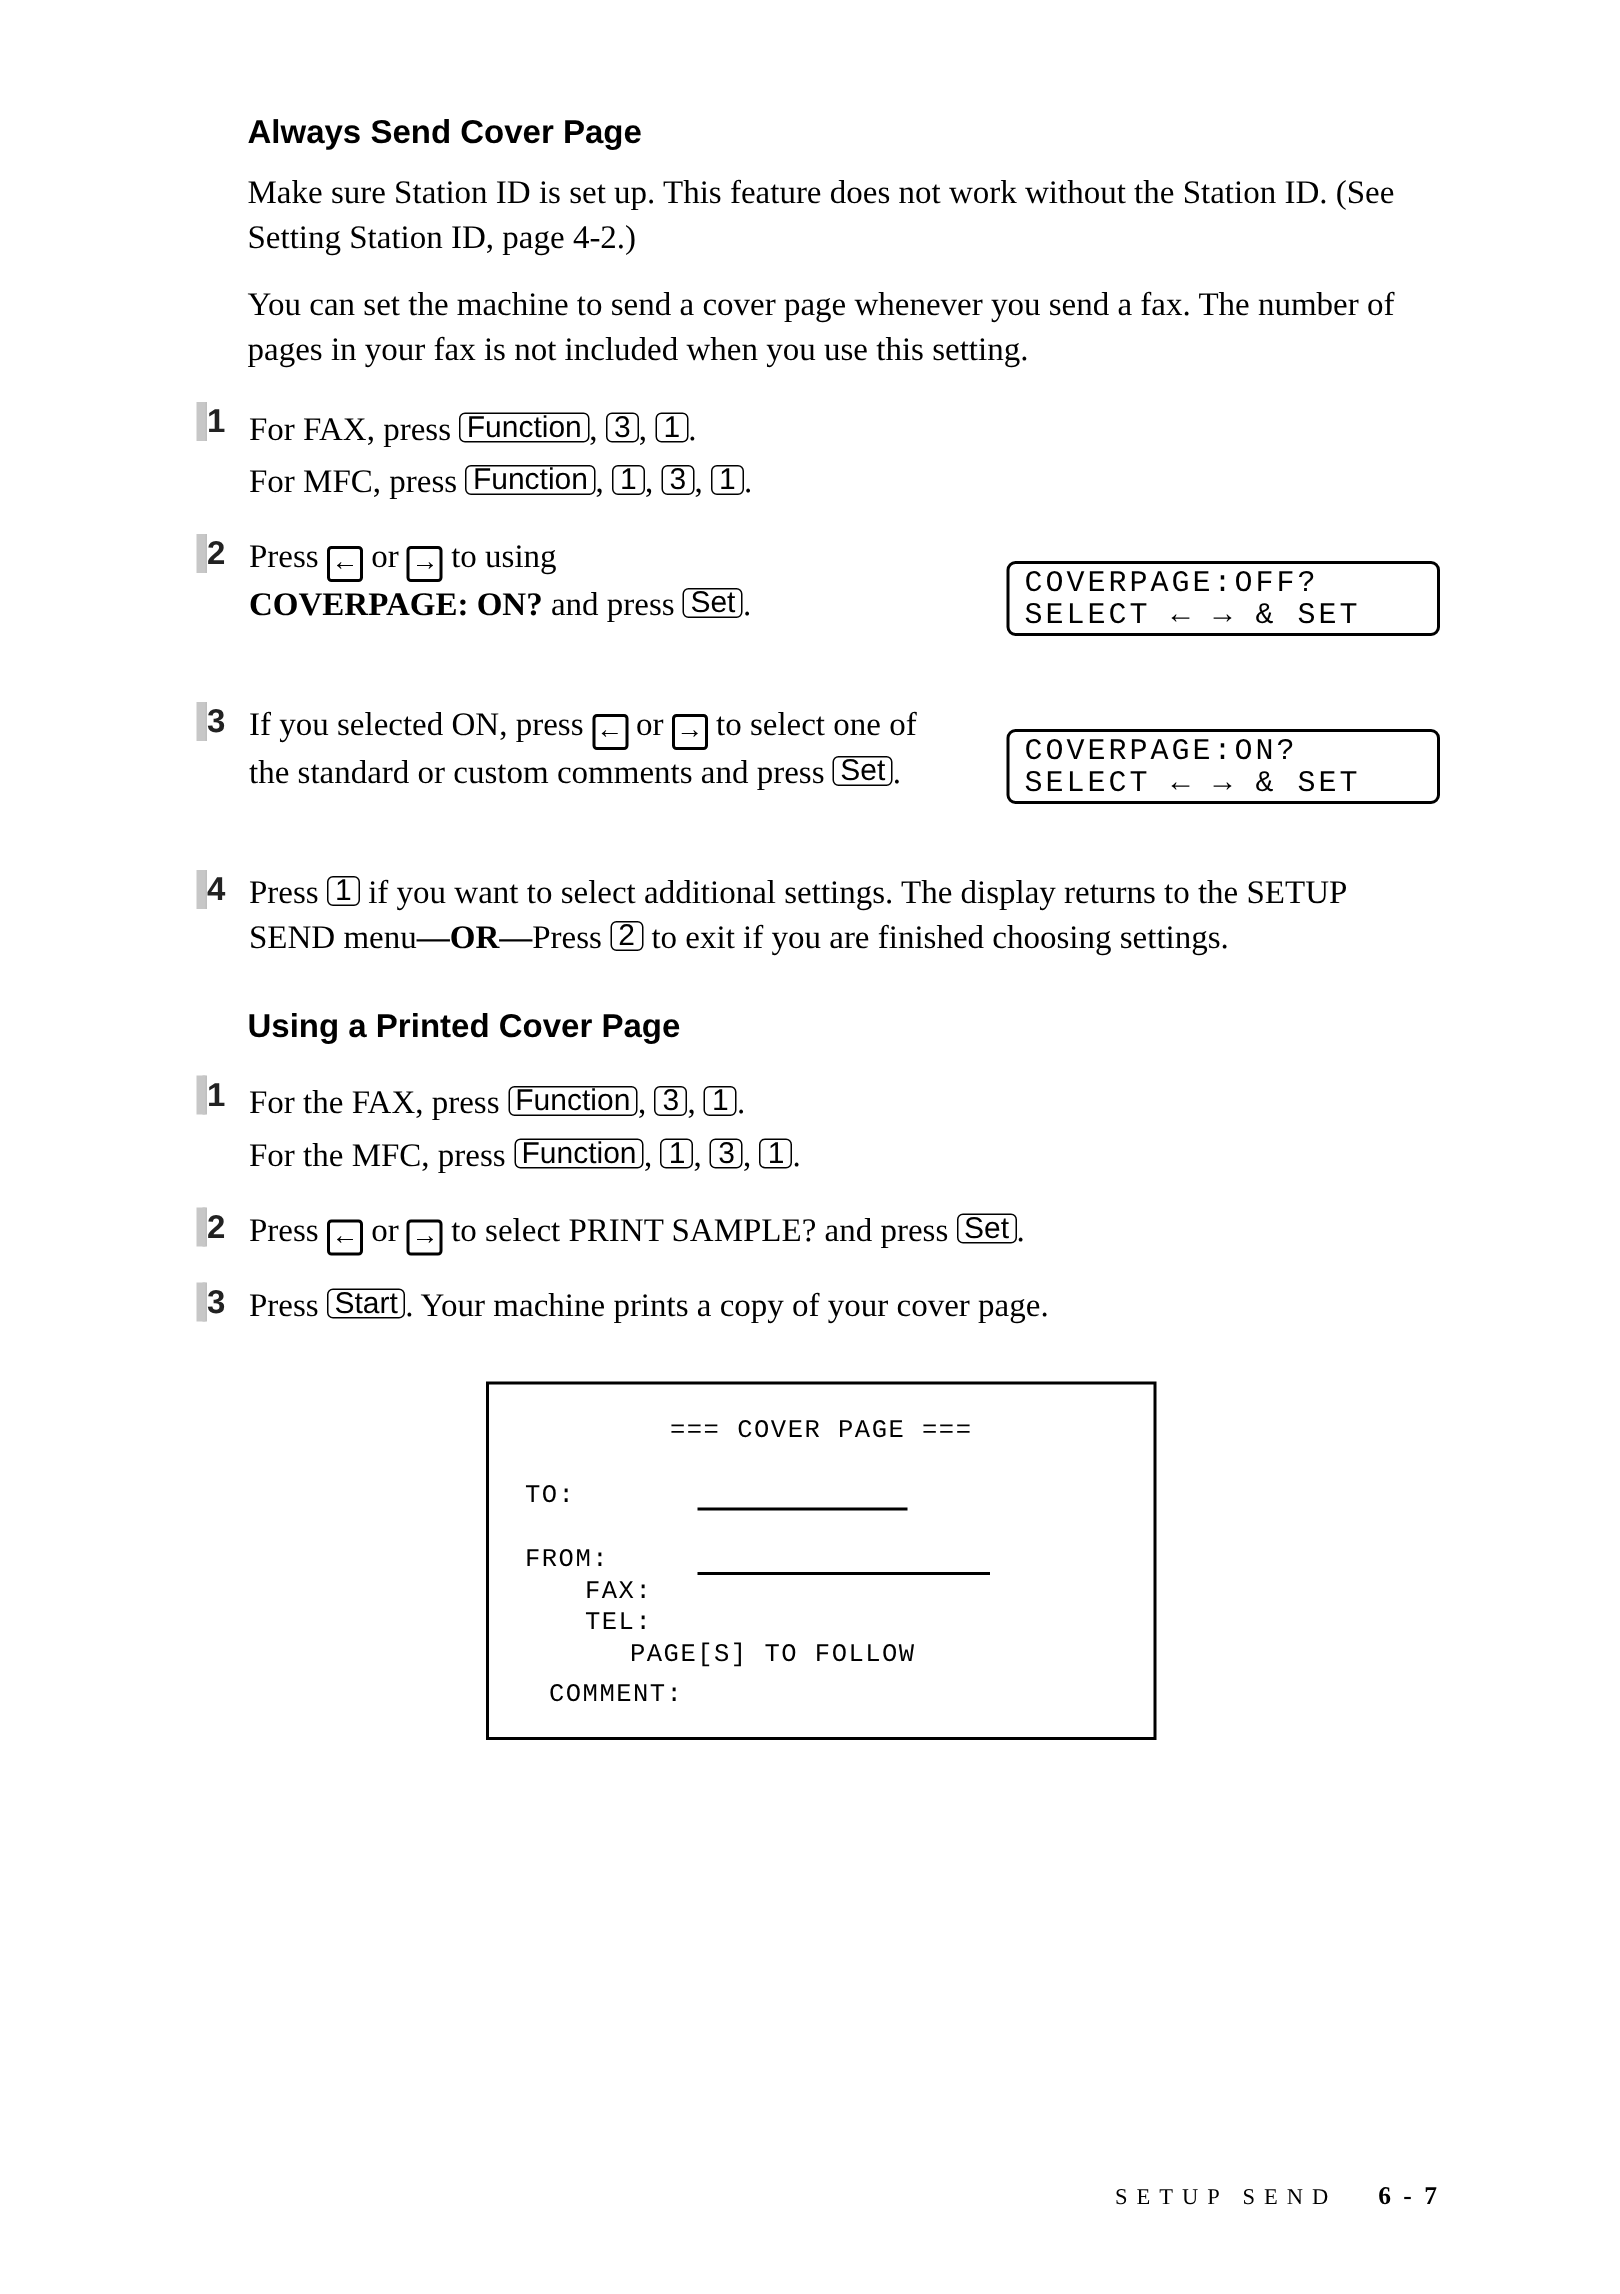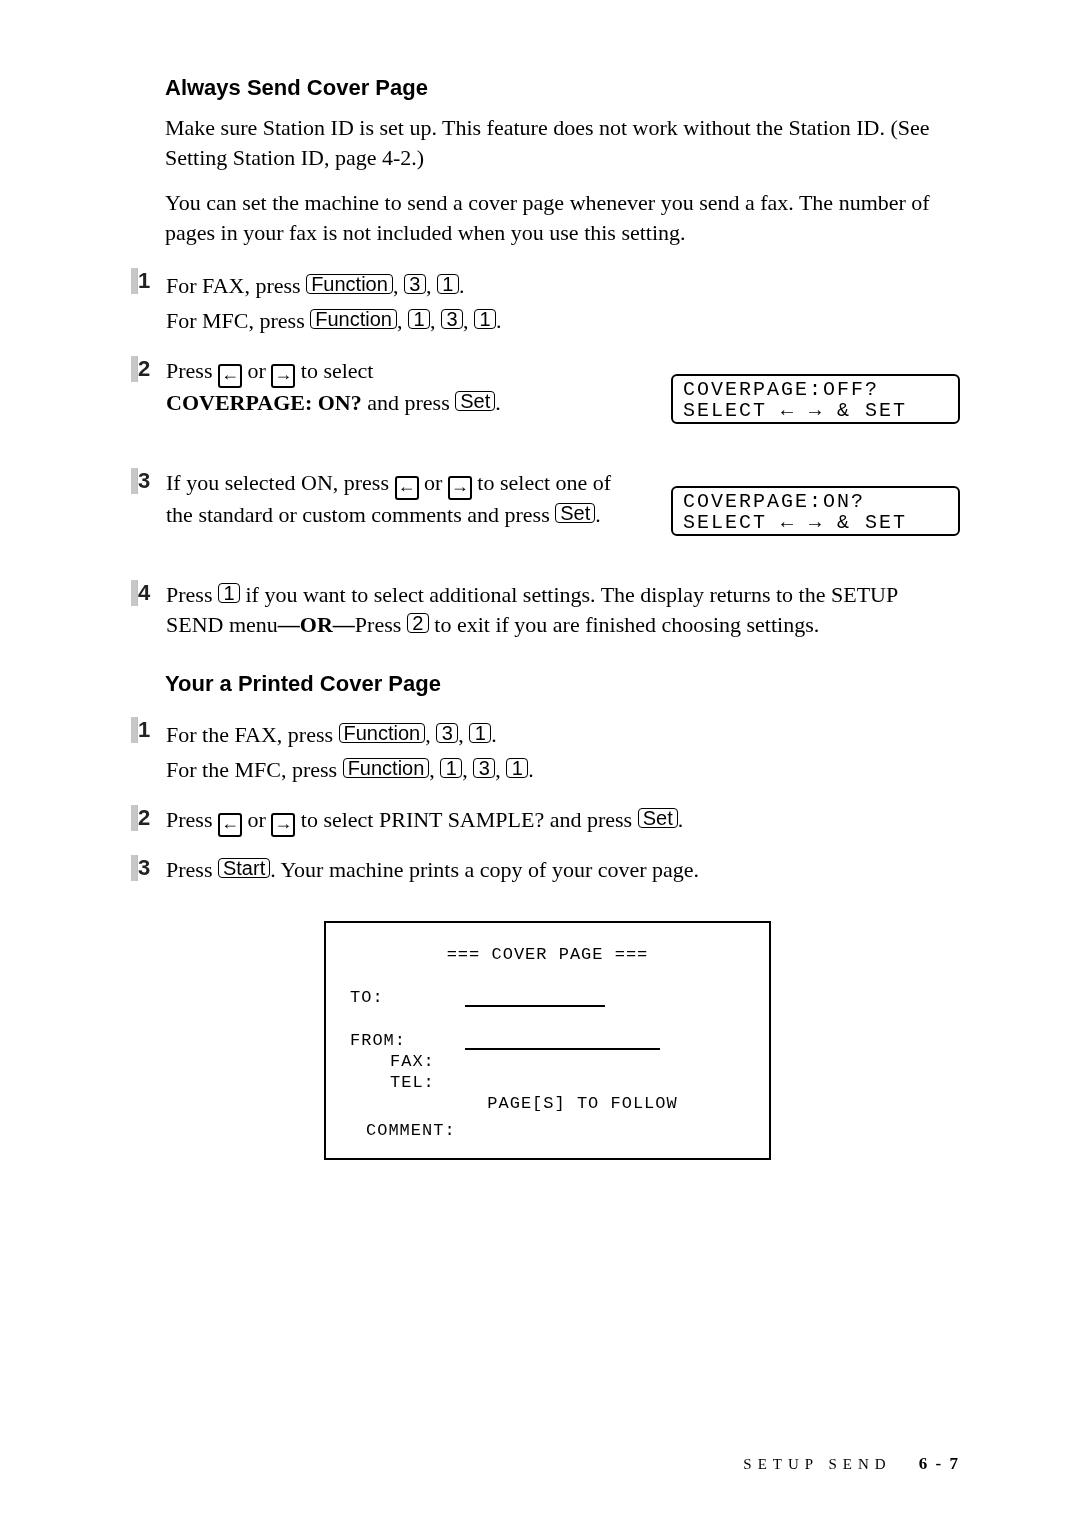--- a/index.html
+++ b/index.html
@@ -150,21 +150,21 @@
   }
   .uline {
     border-bottom: 2px solid #000;
     flex: 0 0 140px;
     height: 14px;
   }
   .uline.long {
     flex: 0 0 195px;
   }
   .sample .pages {
-    text-align: center;
+    text-align: left;
     padding-left: 70px;
   }
   .sample .comment {
     margin-top: 8px;
     margin-left: 16px;
   }
   .footer {
     position: absolute;
     right: 120px;
     bottom: 55px;
@@ -203,21 +203,21 @@
         <div class="step-body-inline">
           <span>For MFC, press </span><span class="kbtn">Function</span>, <span class="kbtn sq">1</span>, <span class="kbtn sq">3</span>, <span class="kbtn sq">1</span>.
         </div>
       </div>
     </div>
 
     <div class="step">
       <span class="step-num">2</span>
       <div class="step-body step2row">
         <div class="left">
-          <span>Press </span><span class="arrowbtn">←</span><span> or </span><span class="arrowbtn">→</span><span> to select </span><br>
+          <span>Press </span><span class="arrowbtn">←</span><span> or </span><span class="arrowbtn">→</span><span> to using </span><br>
           <span class="bold">COVERPAGE: ON?</span><span> and press </span><span class="kbtn">Set</span>.
         </div>
         <div class="lcds">
           <div class="lcd"><span>COVERPAGE:OFF?</span>
 <span>SELECT ← → &amp; SET</span></div>
         </div>
       </div>
     </div>
 
     <div class="step">
@@ -234,21 +234,21 @@
     </div>
 
     <div class="step">
       <span class="step-num">4</span>
       <div class="step-body">
         <span>Press </span><span class="kbtn sq">1</span><span> if you want to select additional settings. The display returns to the SETUP SEND menu</span><span class="bold">—OR—</span><span>Press </span><span class="kbtn sq">2</span><span> to exit if you are finished choosing settings.</span>
       </div>
     </div>
   </div>
 
-  <div class="section-title">Your a Printed Cover Page</div>
+  <div class="section-title">Using a Printed Cover Page</div>
 
   <div class="steps">
     <div class="step">
       <span class="step-num">1</span>
       <div class="step-body">
         <div class="step-body-inline">
           <span>For the FAX, press </span><span class="kbtn">Function</span>, <span class="kbtn sq">3</span>, <span class="kbtn sq">1</span>.
         </div>
         <div class="step-body-inline">
           <span>For the MFC, press </span><span class="kbtn">Function</span>, <span class="kbtn sq">1</span>, <span class="kbtn sq">3</span>, <span class="kbtn sq">1</span>.

